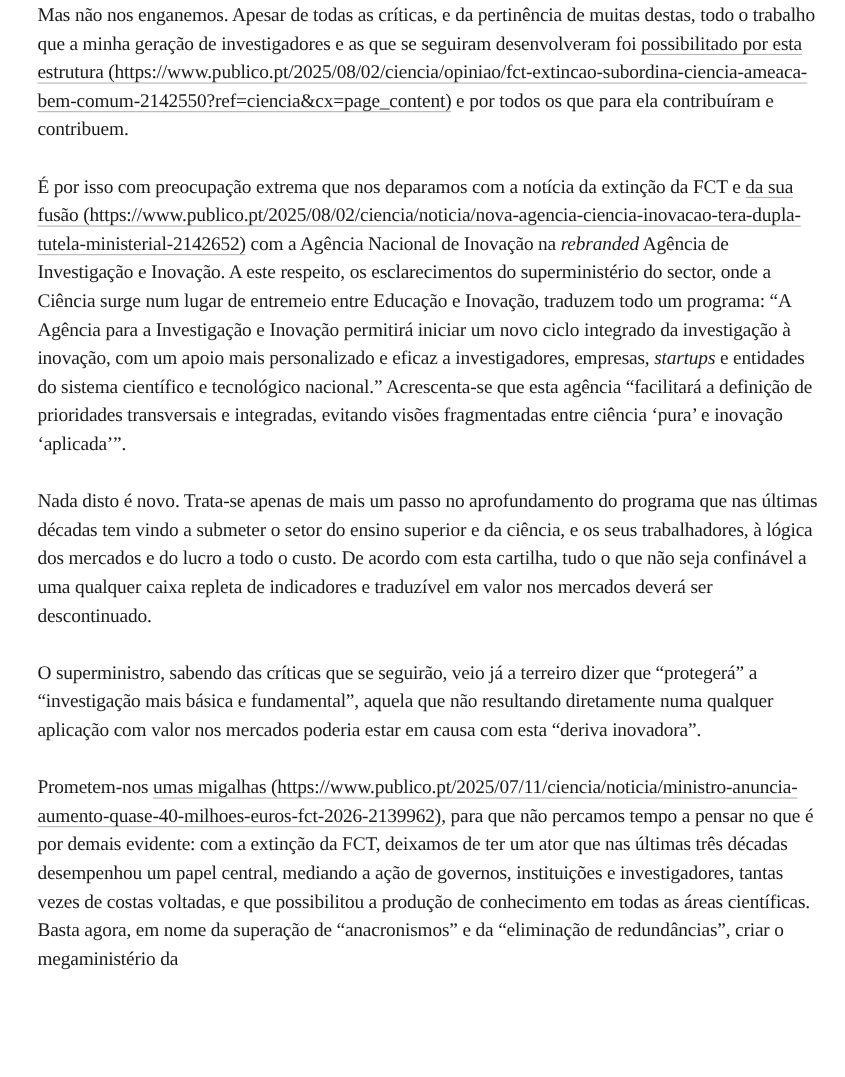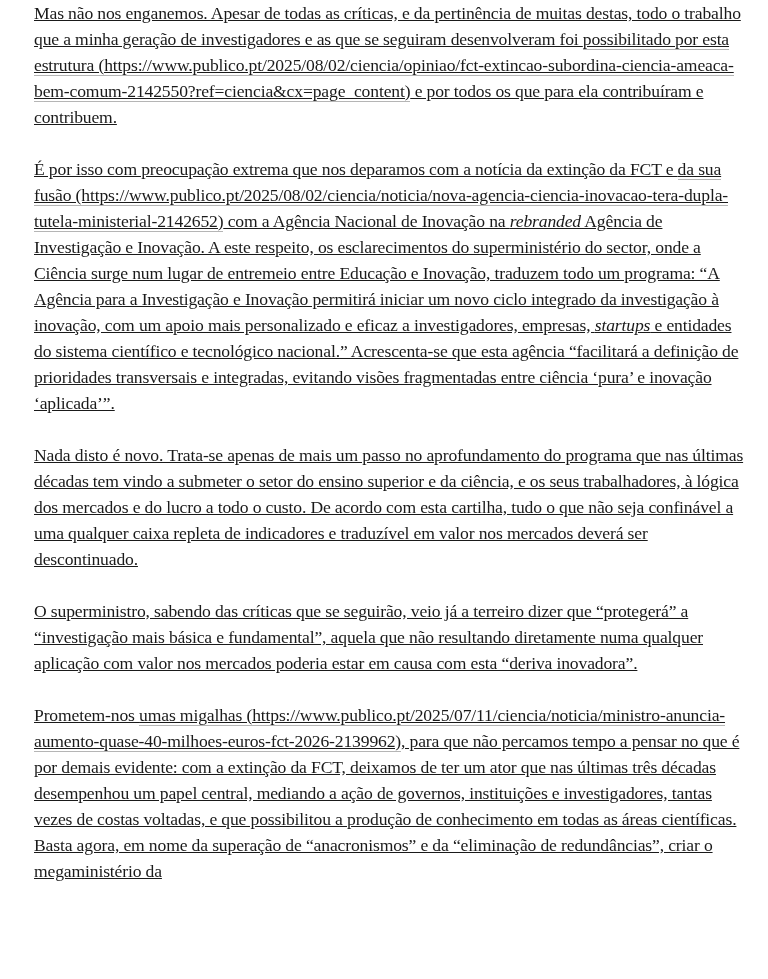--- a/index.html
+++ b/index.html
@@ -3,21 +3,21 @@
 <meta charset="utf-8">
 <style>
   html, body { margin: 0; padding: 0; background: #ffffff; }
   body {
     width: 768px; height: 979px; overflow: hidden;
     font-family: "Liberation Serif", "DejaVu Serif", serif;
     color: #1a1a1a;
   }
   .article {
     position: absolute; left: 34px; top: 0; width: 710px;
-    font-size: 17.6px; line-height: 26px; letter-spacing: -0.15px; text-decoration: underline;
+    font-size: 17.6px; line-height: 26px; letter-spacing: -0.15px;
   }
   .article p { margin: 0 0 26px 0; }
   .article p.p0 { margin-top: 0; }
   a.inline-link {
     color: #1a1a1a; text-decoration: none;
     border-bottom: 1px solid #b5b5b5;
   }
   em { font-style: italic; }
 </style>
 </head>

